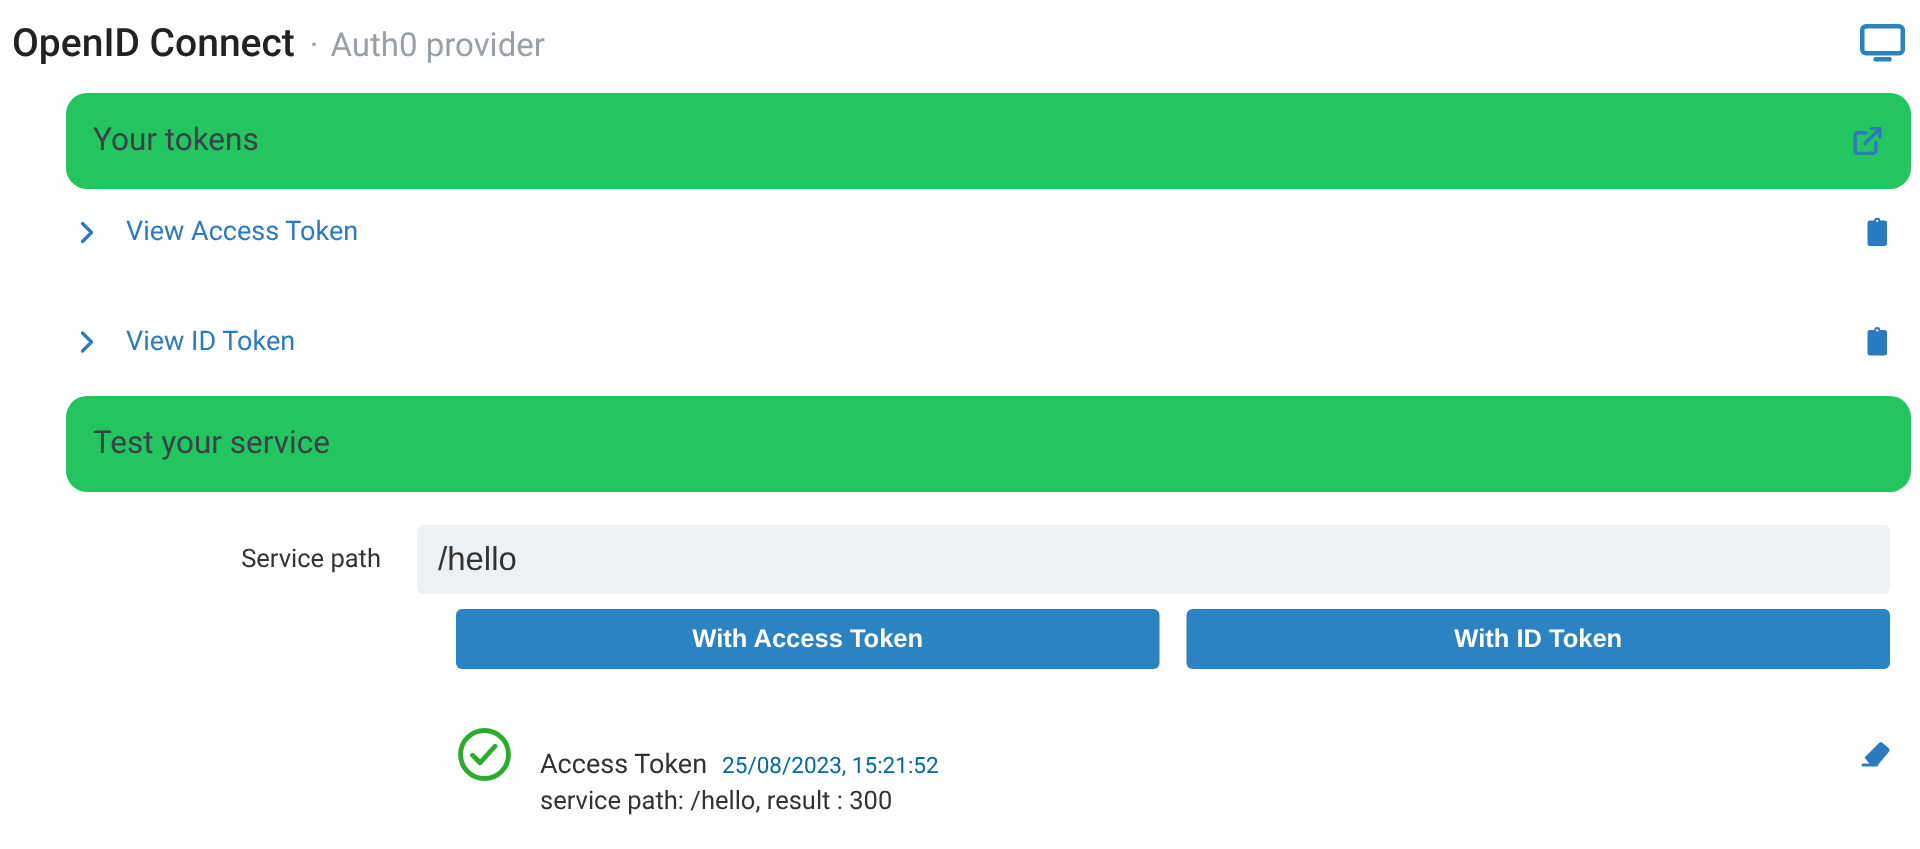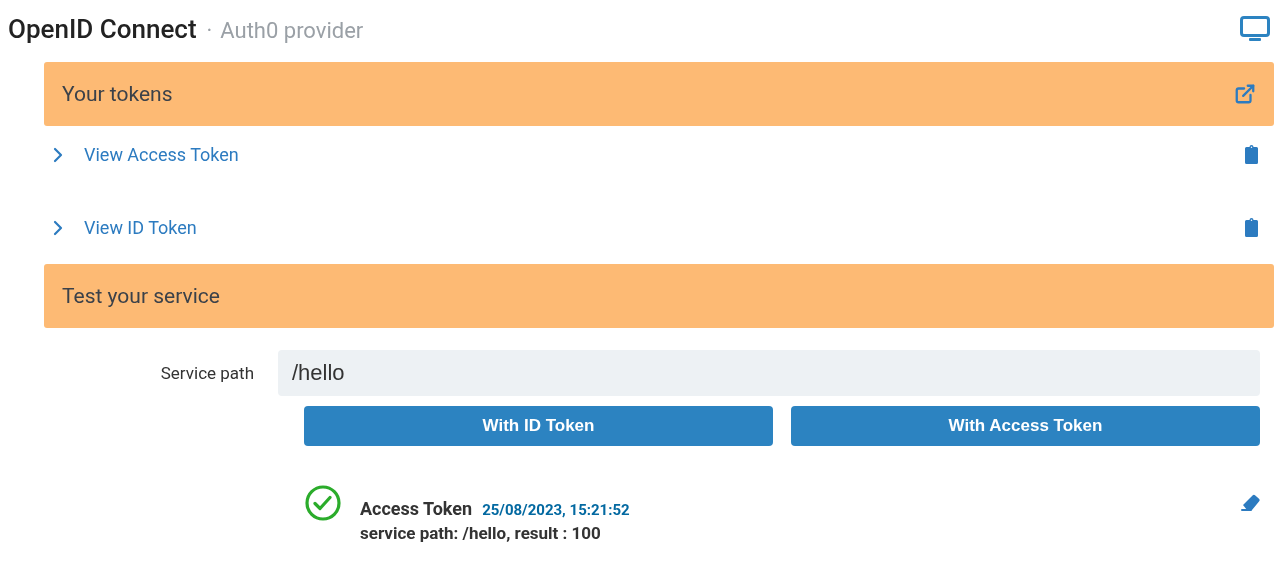--- a/index.html
+++ b/index.html
@@ -46,26 +46,26 @@
     .version {
       font-size: 16px;
       color: #707880;
     }
     .monitor-icon svg { display: block; }
     .content {
       padding-left: 44px;
       padding-right: 6px;
     }
     .section-header {
-      background: #fdba74;
+      background: #22c55e;
       padding: 20px 18px;
       display: flex;
       align-items: center;
       justify-content: space-between;
-      border-radius: 3px;
+      border-radius: 14px;
     }
     .section-title {
       font-size: 21px;
       font-weight: 400;
       color: #3b4149;
     }
     .section-header .external svg { display: block; }
     .token-row {
       display: flex;
       align-items: center;
@@ -141,21 +141,20 @@
     .result-left {
       display: flex;
       align-items: center;
       gap: 18px;
     }
     .check-icon svg { display: block; }
     .result-text {
       display: flex;
       flex-direction: column;
       gap: 4px;
-      font-weight: bold;
     }
     .result-line1 {
       display: flex;
       align-items: baseline;
       gap: 10px;
     }
     .result-type {
       font-size: 18px;
       color: #333;
     }
@@ -243,38 +242,38 @@
     </div>
 
     <div class="form-row">
       <div class="form-label">Service path</div>
       <div class="form-input-wrap">
         <input class="form-input" type="text" value="/hello" style="">
       </div>
     </div>
 
     <div class="button-row">
+      <button class="btn">With Access Token</button>
       <button class="btn">With ID Token</button>
-      <button class="btn">With Access Token</button>
     </div>
 
     <div class="result-row">
       <div class="result-left">
         <span class="check-icon">
           <svg width="38" height="38" viewBox="0 0 38 38">
             <circle cx="19" cy="19" r="16" stroke="#2bac2b" stroke-width="3.2" fill="none"></circle>
             <path d="M11 19.5l5 5 10-11" stroke="#2bac2b" stroke-width="3.2" fill="none" stroke-linecap="round" stroke-linejoin="round"></path>
           </svg>
         </span>
         <div class="result-text">
           <div class="result-line1">
             <span class="result-type">Access Token</span>
             <span class="result-time">25/08/2023, 15:21:52</span>
           </div>
-          <div class="result-line2">service path: /hello, result : 100</div>
+          <div class="result-line2">service path: /hello, result : 300</div>
         </div>
       </div>
       <span class="eraser">
         <svg width="20" height="18" viewBox="0 0 20 18" fill="#2c7bc0">
           <path d="M12.5 1.5L3 11l4 5h5l7-8.5a2 2 0 0 0 0-2.8l-3.7-3.2a2 2 0 0 0-2.8 0z"></path>
           <path d="M2 16h9" stroke="#2c7bc0" stroke-width="2" stroke-linecap="round"></path>
         </svg>
       </span>
     </div>
   </div>

